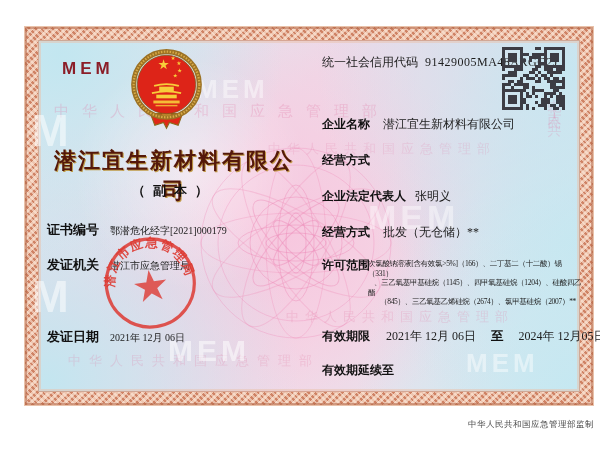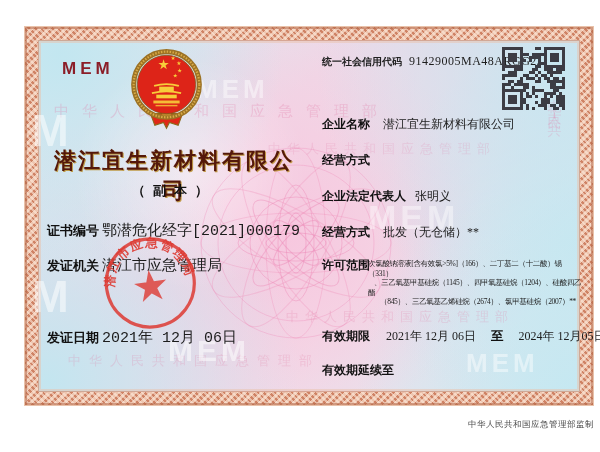--- a/index.html
+++ b/index.html
@@ -23,35 +23,35 @@
       radial-gradient(circle at 45% 54%, rgba(247,198,222,.95) 0%, rgba(247,203,224,.55) 30%, rgba(247,203,224,0) 58%),
       linear-gradient(135deg,#d9ecf1 0%, #efd8e7 35%, #f3d9e7 62%, #dcedf2 100%);}
   .inner > *{position:absolute;}
   
   .wm{color:rgba(226,120,165,.28);white-space:nowrap;pointer-events:none;}
   .wm-m{color:rgba(255,255,255,.52);font-weight:bold;letter-spacing:4px;pointer-events:none;}
   .wm-vert{writing-mode:vertical-rl;}
   
   .logo{left:24px;top:19px;font-size:17px;font-weight:bold;letter-spacing:4px;color:#8b1e28;}
   .credit-row{left:284px;top:14px;display:flex;align-items:baseline;}
-  .credit-label{font-size:10px;font-weight:bold;color:#222;}
+  .credit-label{font-size:12px;font-weight:normal;color:#222;}
   .credit-value{font-size:12px;font-family:"Liberation Serif",serif;color:#1d1d1d;margin-left:7px;letter-spacing:.5px;}
   .qr{left:464px;top:7px;width:63px;height:63px;}
   .qr i{position:absolute;width:3px;height:3px;background:#3c3c44;}
   
   .emblem{left:92px;top:8px;width:73px;height:89px;}
   .title{left:10px;top:106px;width:252px;text-align:center;font-family:"Liberation Serif",serif;
          font-size:22px;font-weight:bold;letter-spacing:2px;color:#54180a;
          text-shadow:1px 1px 0 rgba(186,142,44,.85);}
   .copy-type{left:10px;top:142px;width:252px;text-align:center;font-size:13px;font-weight:bold;
              letter-spacing:8px;color:#111;}
   
   .lrow{left:9px;display:flex;align-items:baseline;white-space:nowrap;}
   .llabel{font-size:13px;font-weight:bold;color:#111;}
-  .lval{font-size:15px;font-family:Liberation Mono, monospace;color:#1c1c1c;margin-left:3px;}
+  .lval{font-size:10px;font-family:Liberation Serif, serif;color:#1c1c1c;margin-left:11px;}
   .seal{left:64px;top:193px;width:96px;height:96px;transform:rotate(-8deg);}
   
   .frow{left:284px;display:flex;align-items:baseline;white-space:nowrap;}
   .flabel{font-size:12px;font-weight:bold;color:#111;}
   .fval{font-size:12px;font-family:"Liberation Serif",serif;color:#1c1c1c;margin-left:13px;}
   .scope-text{left:330px;top:219px;width:214px;font-size:7.5px;line-height:9.6px;
               font-family:"Liberation Serif",serif;color:#1c1c1c;letter-spacing:-.3px;}
   .scope-l2{text-indent:6px;}
   .scope-l3{text-indent:12px;}
   .vrow{left:284px;top:288px;display:flex;align-items:baseline;white-space:nowrap;}

